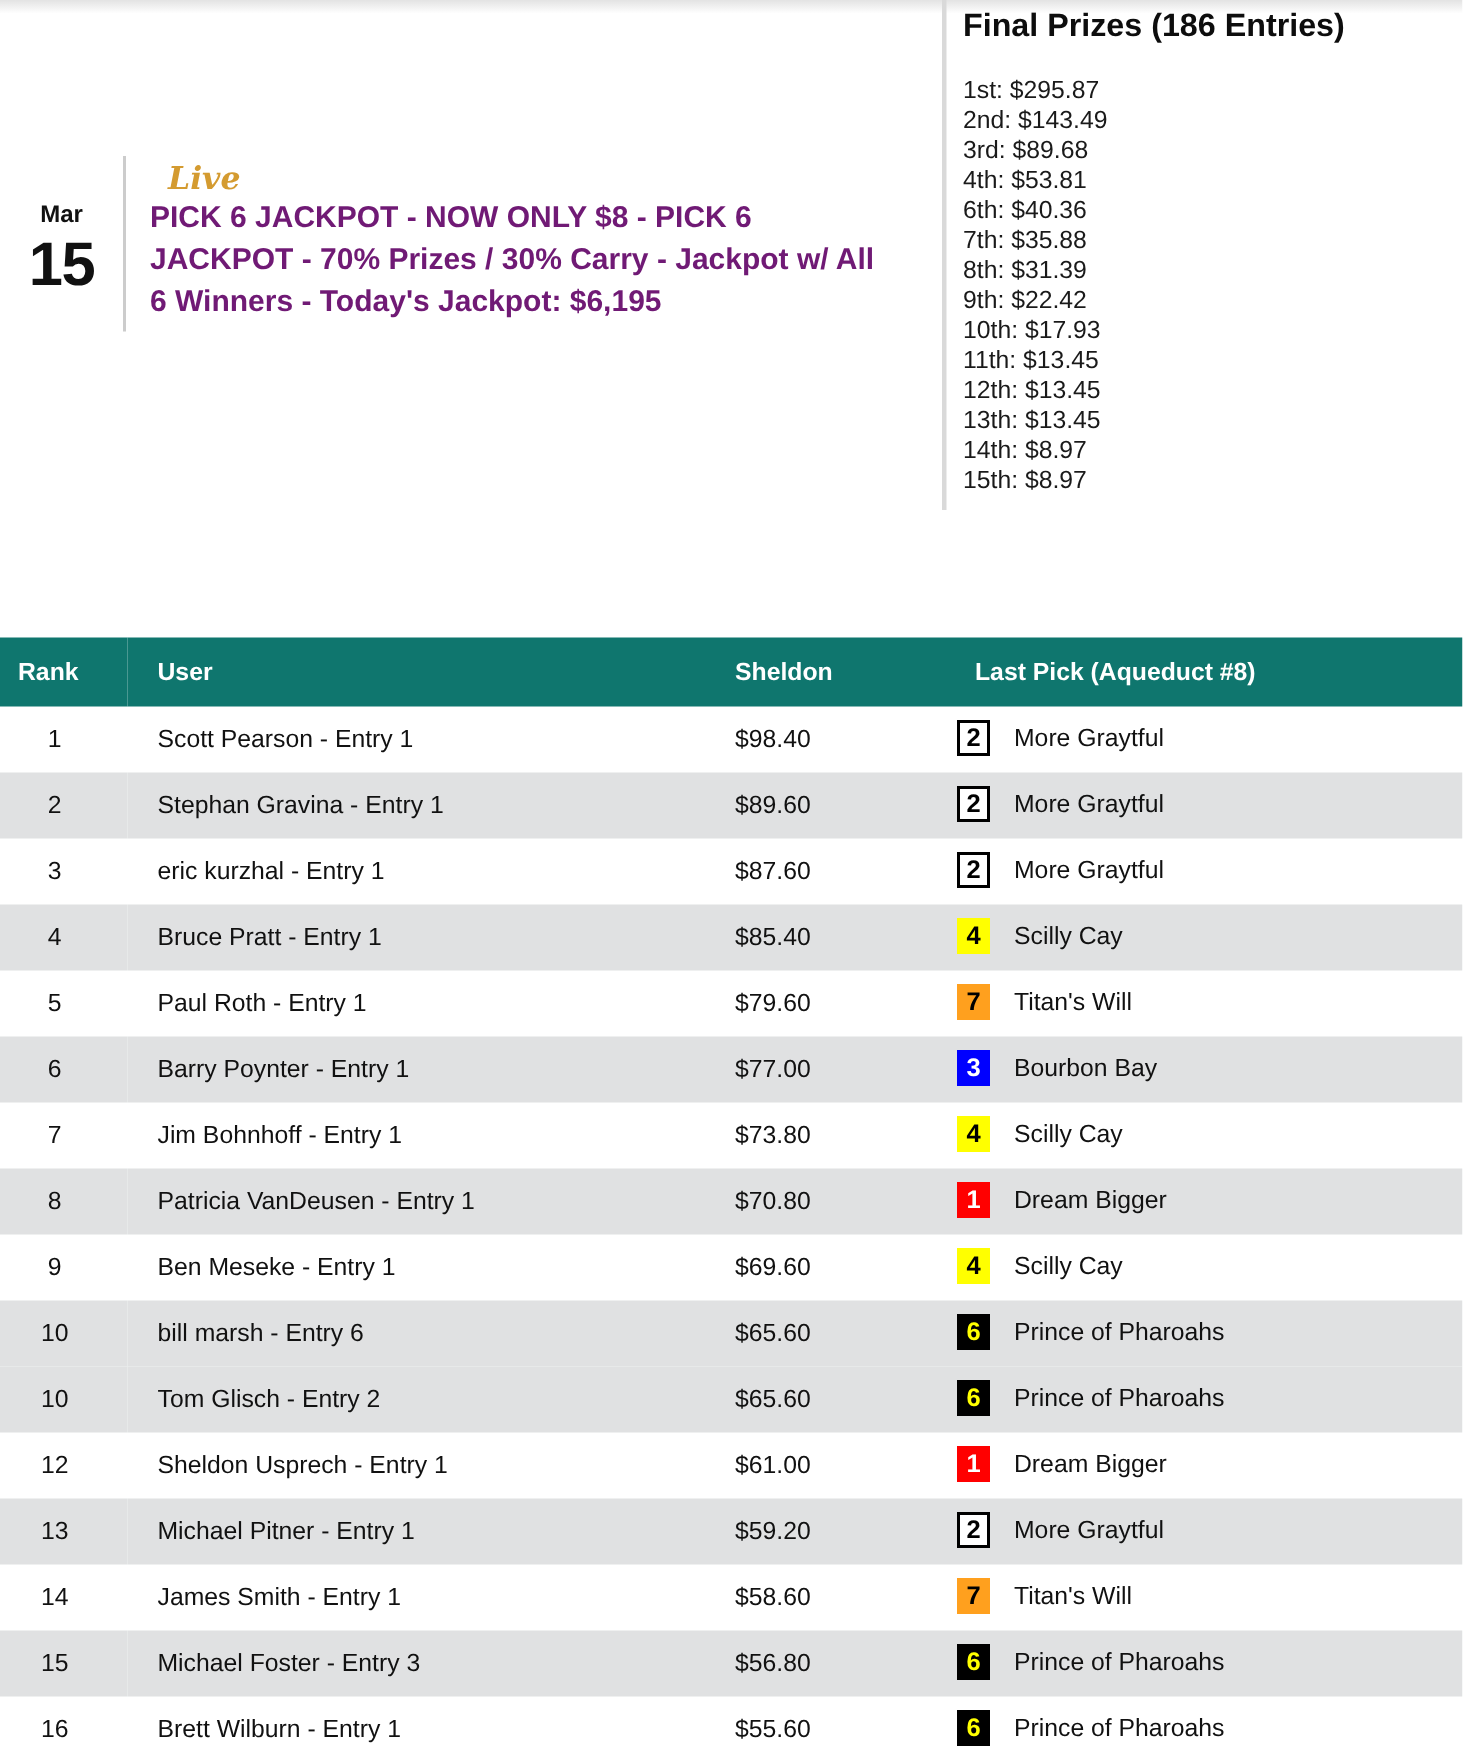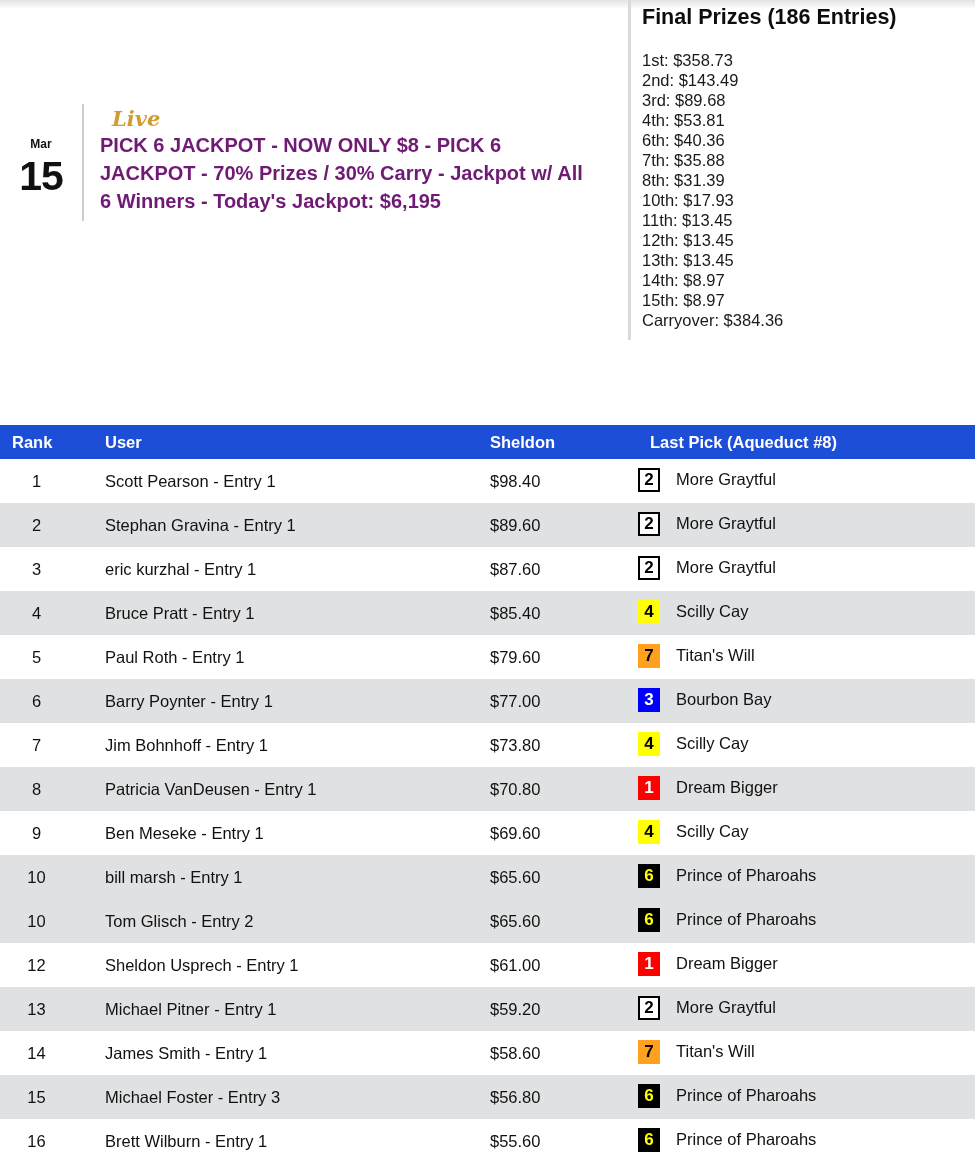--- a/index.html
+++ b/index.html
@@ -9,42 +9,42 @@
     font-family:"Liberation Sans", sans-serif; color:#111;
   }
   
   .top-section { position:relative; height:425px; }
   .top-shadow {
     position:absolute; top:0; left:0; right:0; height:9px;
     background:linear-gradient(to bottom, #e3e3e3, #ffffff);
   }
   .event-block { position:absolute; left:0; top:104px; display:flex; }
   .date-block { width:82px; text-align:center; padding-top:30px; flex:0 0 82px; }
-  .date-month { font-size:12px; font-weight:bold; line-height:20px; }
+  .date-month { font-size:16px; font-weight:bold; line-height:20px; }
   .date-day { font-size:41px; font-weight:bold; line-height:44px; letter-spacing:-1px; }
   .event-main { border-left:2px solid #cccccc; padding:2px 0 6px 16px; width:508px; }
   .live-badge {
     font-family:"DejaVu Serif", serif; font-style:italic; font-weight:bold;
     font-size:21px; line-height:25px; color:#d49b30; letter-spacing:0px;margin-left:12px;
   }
   .event-title { font-size:20px; font-weight:bold; line-height:28px; width:488px; color:#701a75; cursor:pointer; }
   .prizes-panel {
     position:absolute; top:0; left:628px; width:347px;
     border-left:3px solid #d9d9d9; padding:4px 0 10px 11px;
   }
   .prizes-heading { font-size:21.5px; font-weight:bold; line-height:26px; margin-bottom:20px; color:#0d0d0d; }
   .prize-line { font-size:16.5px; line-height:20px; color:#1a1a1a; }
   
   table.leaderboard { width:975px; border-collapse:collapse; table-layout:fixed; }
   .leaderboard col.c1 { width:85px; }
   .leaderboard col.c2 { width:393px; }
   .leaderboard col.c3 { width:160px; }
   .leaderboard thead th {
-    background:#1d4ed8; color:#ffffff; font-size:16.5px; font-weight:bold;
-    text-align:left; height:34px; padding:0 0 0 12px; vertical-align:middle;
+    background:#0f766e; color:#ffffff; font-size:16.5px; font-weight:bold;
+    text-align:left; height:46px; padding:0 0 0 12px; vertical-align:middle;
   }
   .leaderboard thead th.h-user { padding-left:20px; }
   .leaderboard tbody td { height:44px; vertical-align:middle; font-size:16.5px; color:#111; }
   .leaderboard tbody tr.shaded td { background:#e0e1e2; }
   td.cell-rank { text-align:center; padding-right:12px; }
   td.cell-user { padding-left:20px; }
   td.cell-earnings { padding-left:12px; }
   td.cell-pick { padding-left:0; }
   .badge {
     display:inline-block; min-width:22px; height:24px; line-height:24px;
@@ -66,34 +66,34 @@
     </div>
     <div class="event-main">
       <div class="live-badge">Live</div>
       <div class="event-title">PICK 6 JACKPOT - NOW ONLY $8 - PICK 6 JACKPOT - 70% Prizes / 30% Carry - Jackpot w/ All 6 Winners - Today's Jackpot: $6,195</div>
     </div>
   </div>
 
   <div class="prizes-panel">
     <div class="prizes-heading">Final Prizes (186 Entries)</div>
     <div id="prizes-list">
-        <div class="prize-line">1st: $358.73</div>
+        <div class="prize-line">1st: $295.87</div>
         <div class="prize-line">2nd: $143.49</div>
         <div class="prize-line">3rd: $89.68</div>
         <div class="prize-line">4th: $53.81</div>
         <div class="prize-line">6th: $40.36</div>
         <div class="prize-line">7th: $35.88</div>
         <div class="prize-line">8th: $31.39</div>
+        <div class="prize-line">9th: $22.42</div>
         <div class="prize-line">10th: $17.93</div>
         <div class="prize-line">11th: $13.45</div>
         <div class="prize-line">12th: $13.45</div>
         <div class="prize-line">13th: $13.45</div>
         <div class="prize-line">14th: $8.97</div>
         <div class="prize-line">15th: $8.97</div>
-        <div class="prize-line">Carryover: $384.36</div>
       </div>
   </div>
 </div>
 
 <table class="leaderboard">
   <colgroup>
       <col class="c1">
       <col class="c2">
       <col class="c3">
       <col>
@@ -156,21 +156,21 @@
     <td class="cell-pick"><span class="badge" style="background: rgb(255, 0, 0); color: rgb(255, 255, 255);">1</span><span class="horse-name">Dream Bigger</span></td>
   </tr>
       <tr>
     <td class="cell-rank">9</td>
     <td class="cell-user">Ben Meseke - Entry 1</td>
     <td class="cell-earnings">$69.60</td>
     <td class="cell-pick"><span class="badge" style="background: rgb(255, 255, 0); color: rgb(0, 0, 0);">4</span><span class="horse-name">Scilly Cay</span></td>
   </tr>
       <tr class="shaded">
     <td class="cell-rank">10</td>
-    <td class="cell-user">bill marsh - Entry 1</td>
+    <td class="cell-user">bill marsh - Entry 6</td>
     <td class="cell-earnings">$65.60</td>
     <td class="cell-pick"><span class="badge" style="background: rgb(0, 0, 0); color: rgb(255, 255, 0);">6</span><span class="horse-name">Prince of Pharoahs</span></td>
   </tr>
       <tr class="shaded">
     <td class="cell-rank">10</td>
     <td class="cell-user">Tom Glisch - Entry 2</td>
     <td class="cell-earnings">$65.60</td>
     <td class="cell-pick"><span class="badge" style="background: rgb(0, 0, 0); color: rgb(255, 255, 0);">6</span><span class="horse-name">Prince of Pharoahs</span></td>
   </tr>
       <tr>

